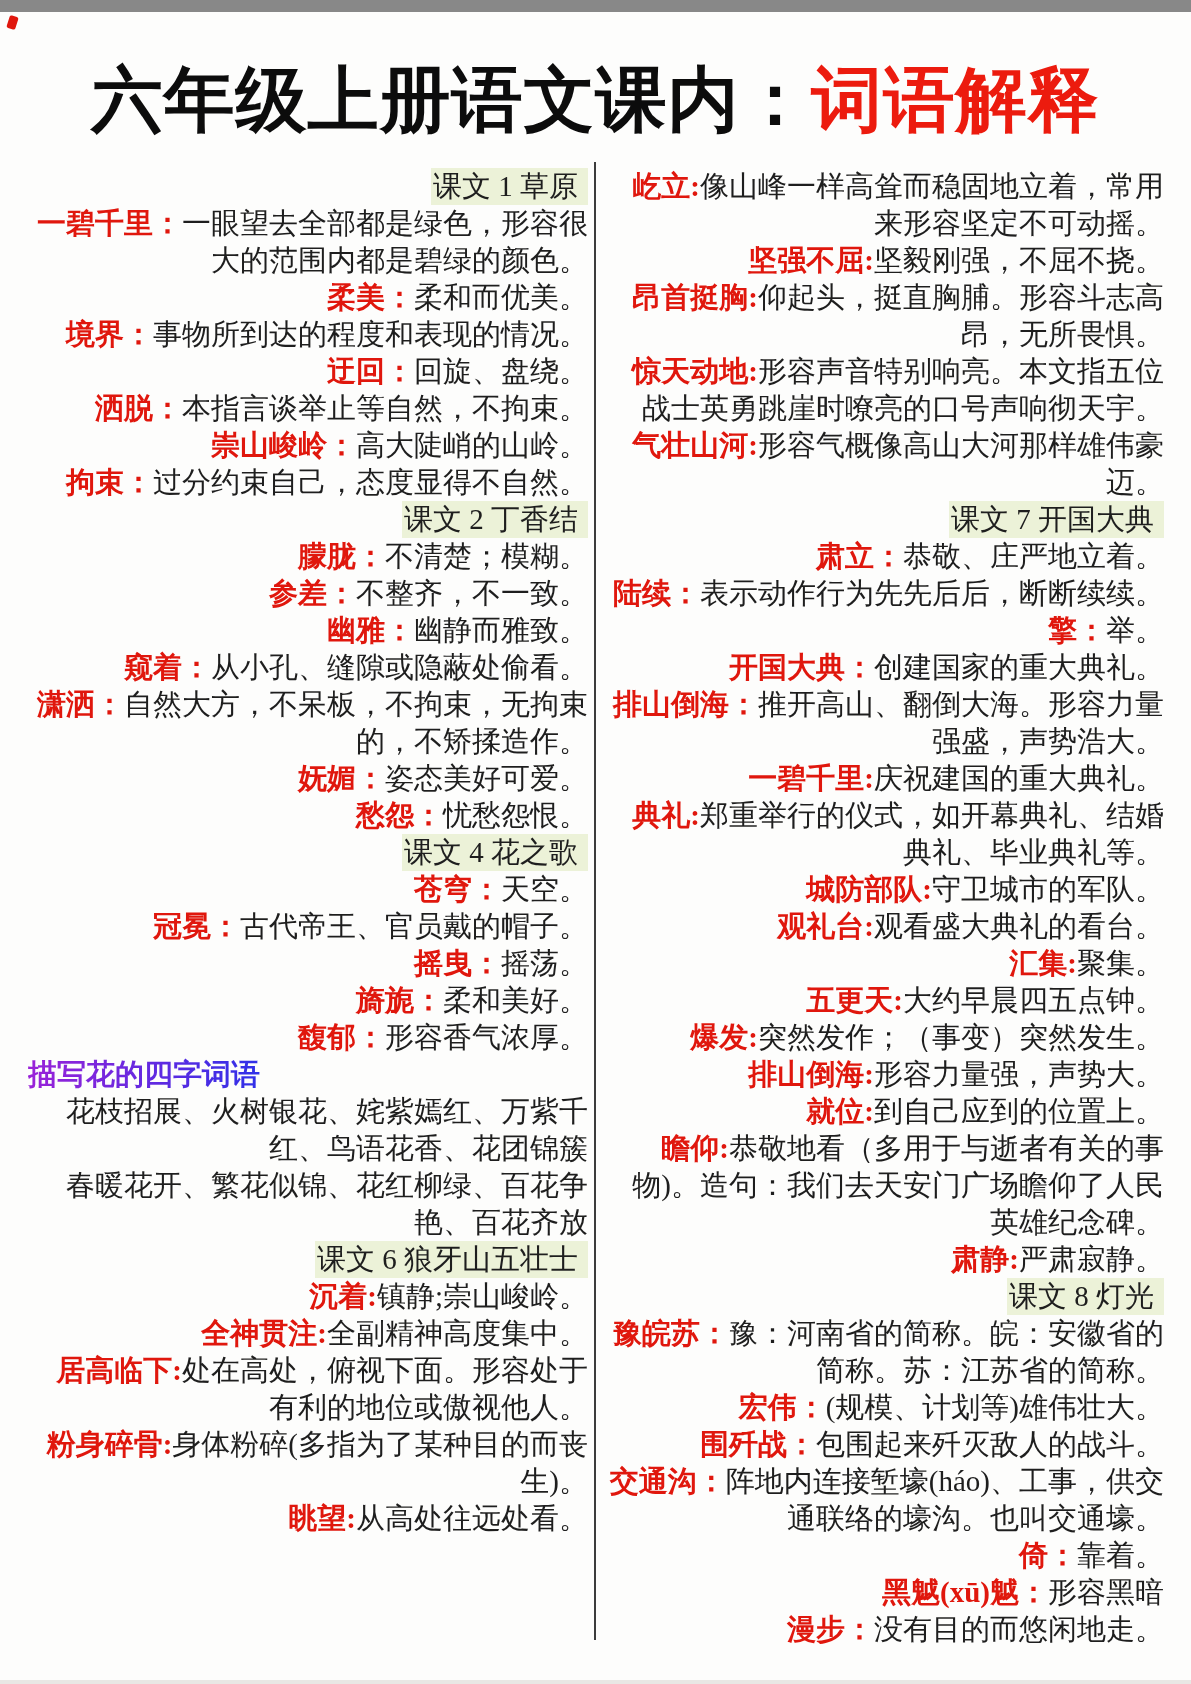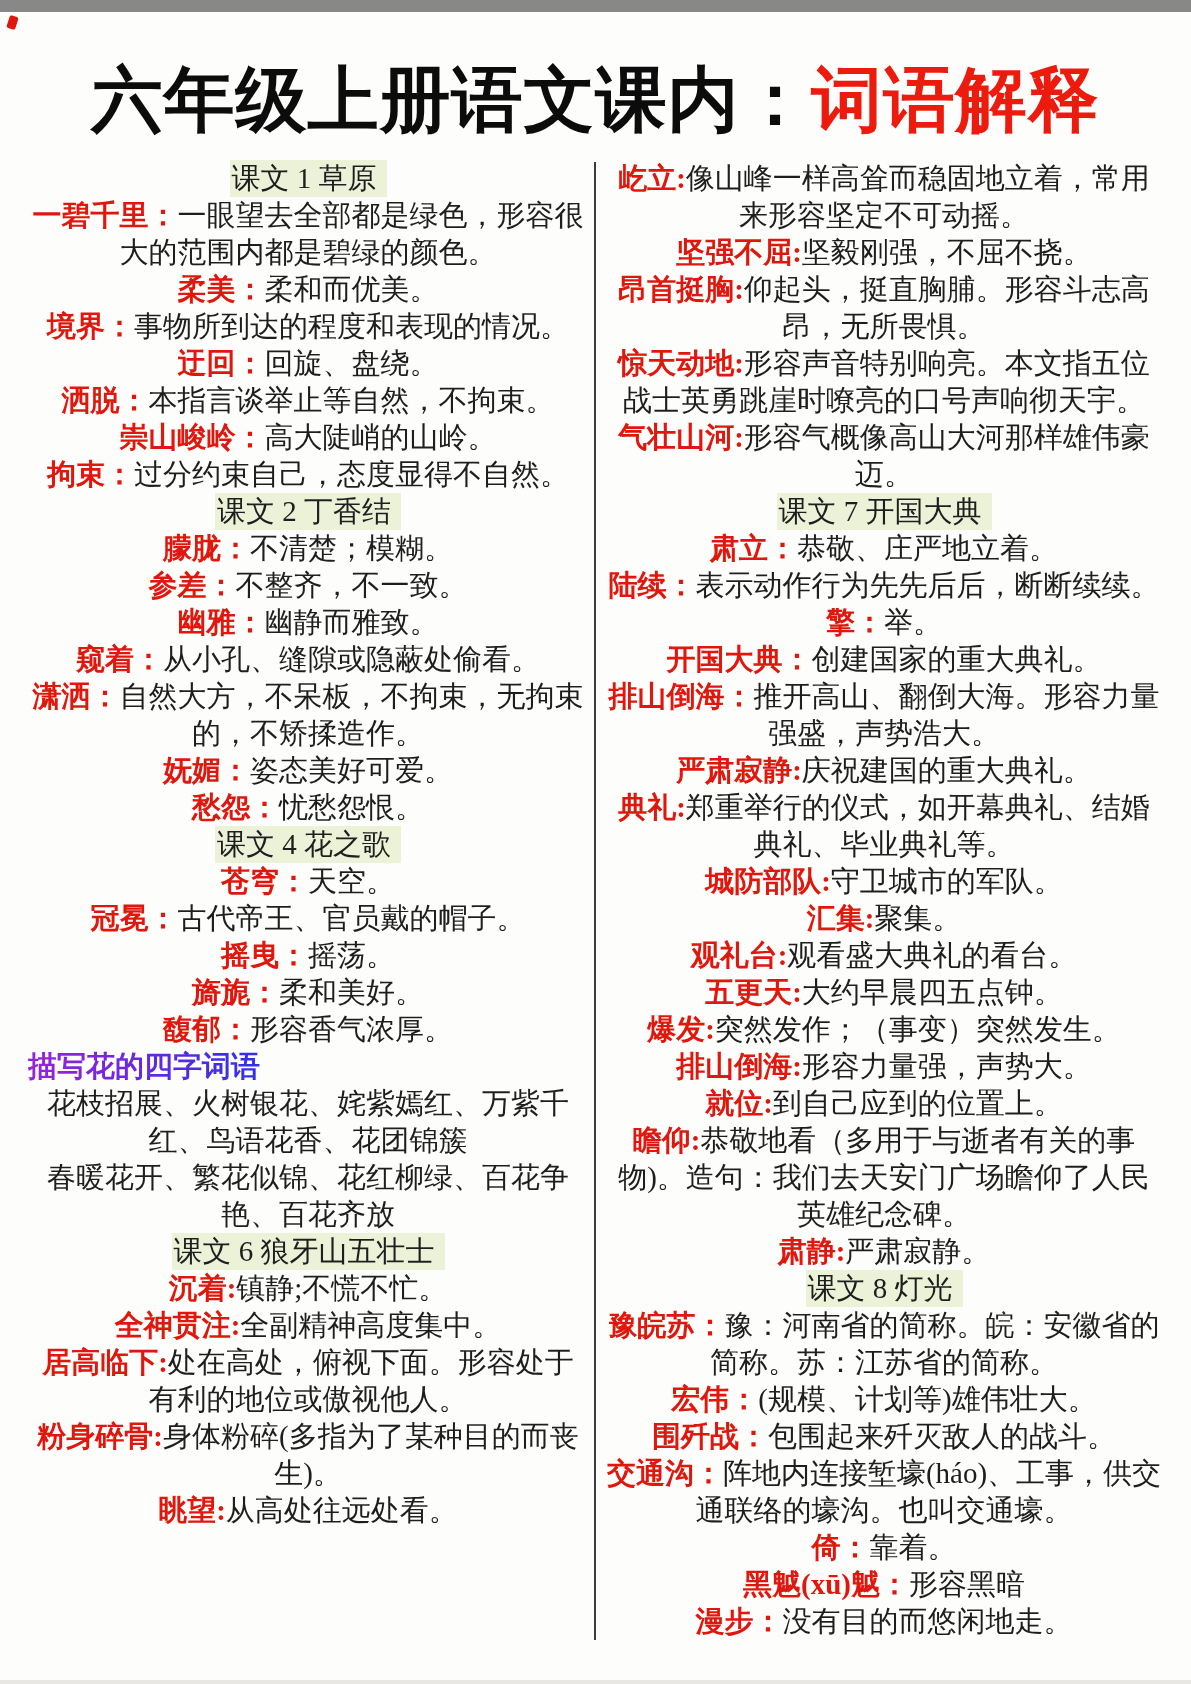--- a/index.html
+++ b/index.html
@@ -18,22 +18,22 @@
     position:absolute;left:0;top:40px;width:100%;
     text-align:center;font-size:71px;font-weight:900;line-height:96px;
     letter-spacing:1px;color:#0c0c0c;white-space:nowrap;
   }
   .title .red{color:var(--title_red,#ec1b0e);}
   .divider{
     position:absolute;left:594px;top:150px;width:2px;height:1478px;
     background:var(--divider,#3c3c3c);
   }
   .col{
-    position:absolute;top:148px;font-size:29px;line-height:37px;
-    text-align:center;
+    position:absolute;top:156px;font-size:29px;line-height:37px;
+    text-align:right;
   }
   .col.left{left:28px;width:560px;}
   .col.right{left:604px;width:560px;}
   .col p{margin:0;padding:0;}
   .term{color:var(--term_red,#e0170d);font-weight:bold;}
   .def{color:var(--text,#1e1e1e);}
   .heading .hl{
     background:var(--heading_highlight,#ecf2d8);
     padding:2px 10px 3px 2px;
   }
@@ -79,43 +79,43 @@
       <p class="heading"><span class="hl">课文 4 花之歌</span></p>
       <p class="entry"><span class="term">苍穹：</span><span class="def">天空。</span></p>
       <p class="entry"><span class="term">冠冕：</span><span class="def">古代帝王、官员戴的帽子。</span></p>
       <p class="entry"><span class="term">摇曳：</span><span class="def">摇荡。</span></p>
       <p class="entry"><span class="term">旖旎：</span><span class="def">柔和美好。</span></p>
       <p class="entry"><span class="term">馥郁：</span><span class="def">形容香气浓厚。</span></p>
       <p class="subheading">描写花的四字词语</p>
       <p class="plain">花枝招展、火树银花、姹紫嫣红、万紫千红、鸟语花香、花团锦簇</p>
       <p class="plain">春暖花开、繁花似锦、花红柳绿、百花争艳、百花齐放</p>
       <p class="heading"><span class="hl">课文 6 狼牙山五壮士</span></p>
-      <p class="entry"><span class="term">沉着:</span><span class="def">镇静;不慌不忙。</span></p>
+      <p class="entry"><span class="term">沉着:</span><span class="def">镇静;崇山峻岭。</span></p>
       <p class="entry"><span class="term">全神贯注:</span><span class="def">全副精神高度集中。</span></p>
       <p class="entry"><span class="term">居高临下:</span><span class="def">处在高处，俯视下面。形容处于有利的地位或傲视他人。</span></p>
       <p class="entry"><span class="term">粉身碎骨:</span><span class="def">身体粉碎(多指为了某种目的而丧生)。</span></p>
       <p class="entry"><span class="term">眺望:</span><span class="def">从高处往远处看。</span></p>
     </div>
   <div class="col right" id="col-right">
       <p class="entry"><span class="term">屹立:</span><span class="def">像山峰一样高耸而稳固地立着，常用来形容坚定不可动摇。</span></p>
       <p class="entry"><span class="term">坚强不屈:</span><span class="def">坚毅刚强，不屈不挠。</span></p>
       <p class="entry"><span class="term">昂首挺胸:</span><span class="def">仰起头，挺直胸脯。形容斗志高昂，无所畏惧。</span></p>
       <p class="entry"><span class="term">惊天动地:</span><span class="def">形容声音特别响亮。本文指五位战士英勇跳崖时嘹亮的口号声响彻天宇。</span></p>
       <p class="entry"><span class="term">气壮山河:</span><span class="def">形容气概像高山大河那样雄伟豪迈。</span></p>
       <p class="heading"><span class="hl">课文 7 开国大典</span></p>
       <p class="entry"><span class="term">肃立：</span><span class="def">恭敬、庄严地立着。</span></p>
       <p class="entry"><span class="term">陆续：</span><span class="def">表示动作行为先先后后，断断续续。</span></p>
       <p class="entry"><span class="term">擎：</span><span class="def">举。</span></p>
       <p class="entry"><span class="term">开国大典：</span><span class="def">创建国家的重大典礼。</span></p>
       <p class="entry"><span class="term">排山倒海：</span><span class="def">推开高山、翻倒大海。形容力量强盛，声势浩大。</span></p>
-      <p class="entry"><span class="term">严肃寂静:</span><span class="def">庆祝建国的重大典礼。</span></p>
+      <p class="entry"><span class="term">一碧千里:</span><span class="def">庆祝建国的重大典礼。</span></p>
       <p class="entry"><span class="term">典礼:</span><span class="def">郑重举行的仪式，如开幕典礼、结婚典礼、毕业典礼等。</span></p>
       <p class="entry"><span class="term">城防部队:</span><span class="def">守卫城市的军队。</span></p>
+      <p class="entry"><span class="term">观礼台:</span><span class="def">观看盛大典礼的看台。</span></p>
       <p class="entry"><span class="term">汇集:</span><span class="def">聚集。</span></p>
-      <p class="entry"><span class="term">观礼台:</span><span class="def">观看盛大典礼的看台。</span></p>
       <p class="entry"><span class="term">五更天:</span><span class="def">大约早晨四五点钟。</span></p>
       <p class="entry"><span class="term">爆发:</span><span class="def">突然发作；（事变）突然发生。</span></p>
       <p class="entry"><span class="term">排山倒海:</span><span class="def">形容力量强，声势大。</span></p>
       <p class="entry"><span class="term">就位:</span><span class="def">到自己应到的位置上。</span></p>
       <p class="entry"><span class="term">瞻仰:</span><span class="def">恭敬地看（多用于与逝者有关的事物)。造句：我们去天安门广场瞻仰了人民英雄纪念碑。</span></p>
       <p class="entry"><span class="term">肃静:</span><span class="def">严肃寂静。</span></p>
       <p class="heading"><span class="hl">课文 8 灯光</span></p>
       <p class="entry"><span class="term">豫皖苏：</span><span class="def">豫：河南省的简称。皖：安徽省的简称。苏：江苏省的简称。</span></p>
       <p class="entry"><span class="term">宏伟：</span><span class="def">(规模、计划等)雄伟壮大。</span></p>
       <p class="entry"><span class="term">围歼战：</span><span class="def">包围起来歼灭敌人的战斗。</span></p>

